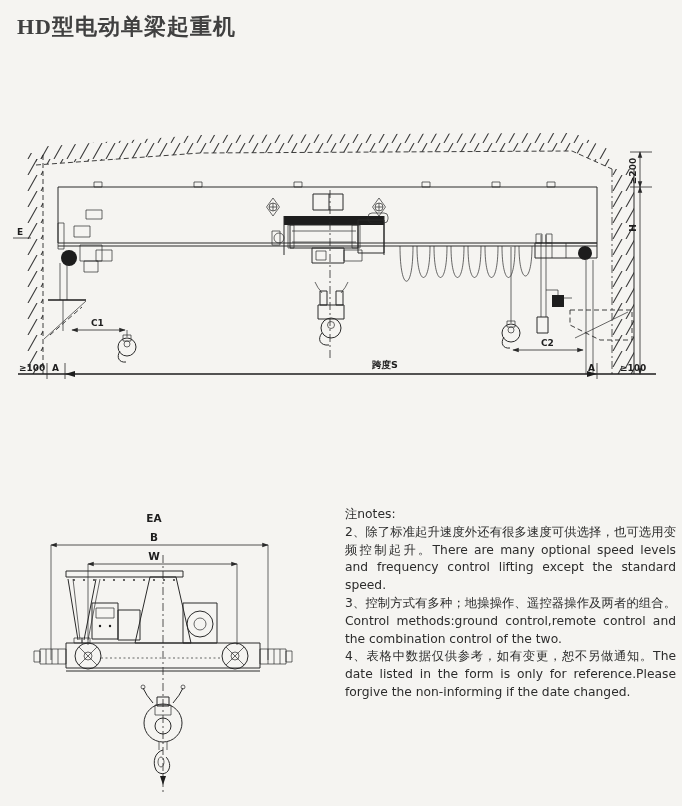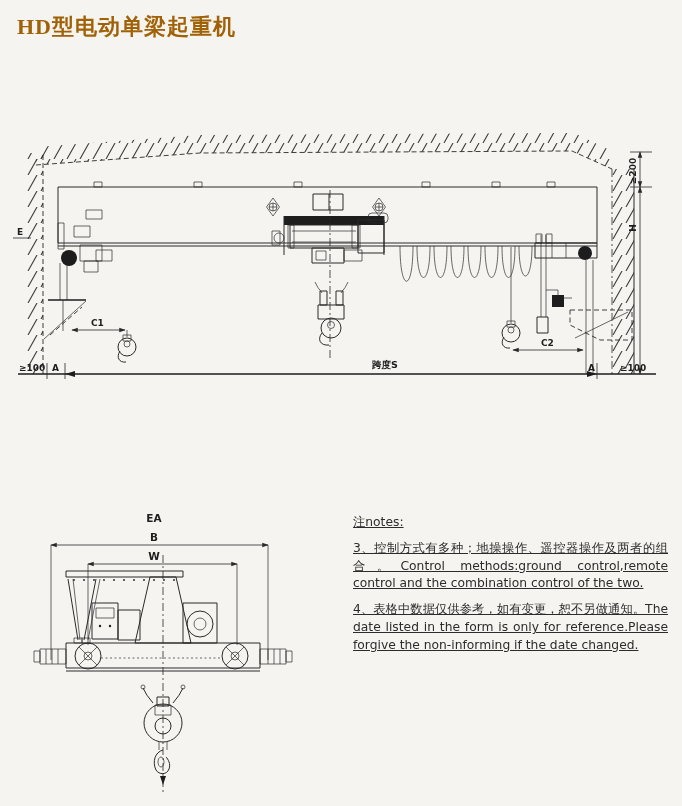--- a/index.html
+++ b/index.html
@@ -4,21 +4,21 @@
 <style>
   html,body{margin:0;padding:0;}
   body{
     width:682px;height:806px;position:relative;overflow:hidden;
     background:#f5f4f1;
     font-family:"Liberation Sans", sans-serif;
   }
   .title{
     position:absolute;left:17px;top:12px;
     font-family:"Liberation Serif", serif;
-    font-weight:bold;font-size:22px;color:#a16207;letter-spacing:1px;
+    font-weight:bold;font-size:22px;color:#404040;letter-spacing:1px;
   }
   svg{position:absolute;}
   svg *{vector-effect:non-scaling-stroke;}
   .ln{stroke:#2a2a2a;stroke-width:1;fill:none;}
   .thin{stroke:#2a2a2a;stroke-width:.7;fill:none;}
   .thick{stroke:#1d1d1d;stroke-width:1.6;fill:none;}
   .fill{fill:#1d1d1d;stroke:none;}
   .dash{stroke:#2a2a2a;stroke-width:.9;fill:none;stroke-dasharray:5 3;}
   .cline{stroke:#2a2a2a;stroke-width:.8;fill:none;stroke-dasharray:8 3 2 3;}
   .dim{stroke:#2a2a2a;stroke-width:.8;fill:none;}
@@ -29,21 +29,21 @@
   text.dlab2{
     font-family:"DejaVu Sans", sans-serif;font-size:10.5px;font-weight:bold;
     fill:#1e1e1e;
   }
   .notes{
     position:absolute;left:345px;top:506px;width:331px;
     font-family:"DejaVu Sans", sans-serif;
     font-size:12.3px;line-height:17.8px;color:#2c2c2c;
     text-align:justify;
   }
-  .notes p{margin:8px;text-decoration:underline;}
+  .notes p{margin:0;}
 </style>
 </head>
 <body>
 
 <div class="title">HD型电动单梁起重机</div>
 
 <svg class="elev" style="left:0;top:95px" width="682" height="300" viewBox="0 0 682 300">
   <defs>
     <pattern id="hat" width="13" height="16" patternUnits="userSpaceOnUse">
       <line x1="2" y1="16" x2="11" y2="0" stroke="#3a3a3a" stroke-width="1.1"></line>
@@ -315,16 +315,17 @@
     <line class="thin" x1="139" y1="242" x2="139" y2="250"></line>
     <line class="thin" x1="147" y1="242" x2="147" y2="250"></line>
     <path class="ln" d="M143,250 C135,252 132,262 136,270 C139,275 147,275 149,269 C151,264 148,259 146,257"></path>
     <ellipse class="thin" cx="141" cy="262" rx="3" ry="5"></ellipse>
     <polygon class="fill" points="140,276 146,276 143,285"></polygon>
   </g>
 </svg>
 
 <div class="notes">
   <p>注notes:</p>
+  <p>2、除了标准起升速度外还有很多速度可供选择，也可选用变频控制起升。There are many optional speed levels and frequency control lifting except the standard speed.</p>
   <p>3、控制方式有多种；地操操作、遥控器操作及两者的组合。Control methods:ground control,remote control and the combination control of the two.</p>
   <p>4、表格中数据仅供参考，如有变更，恕不另做通知。The date listed in the form is only for reference.Please forgive the non-informing if the date changed.</p>
 
 </div>
 
 </body></html>

